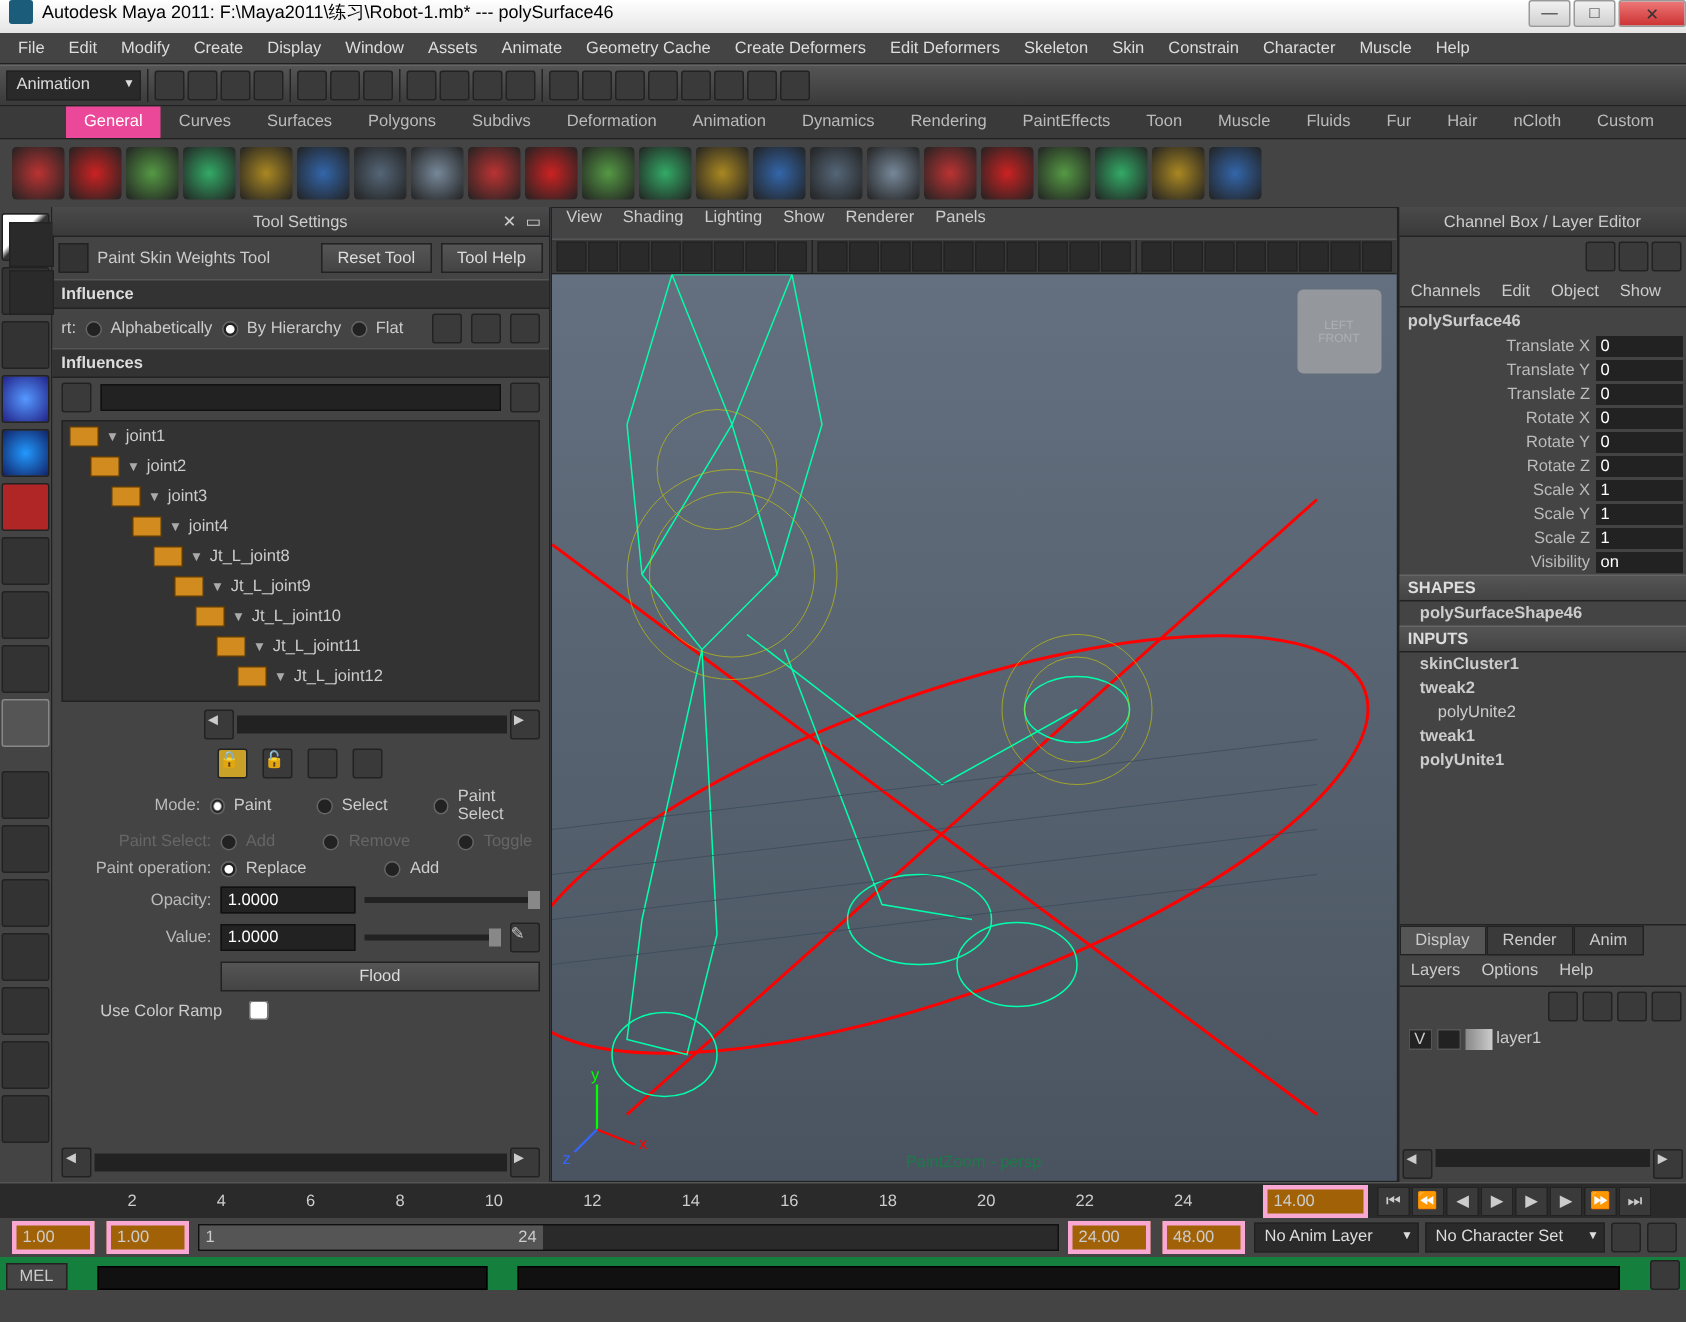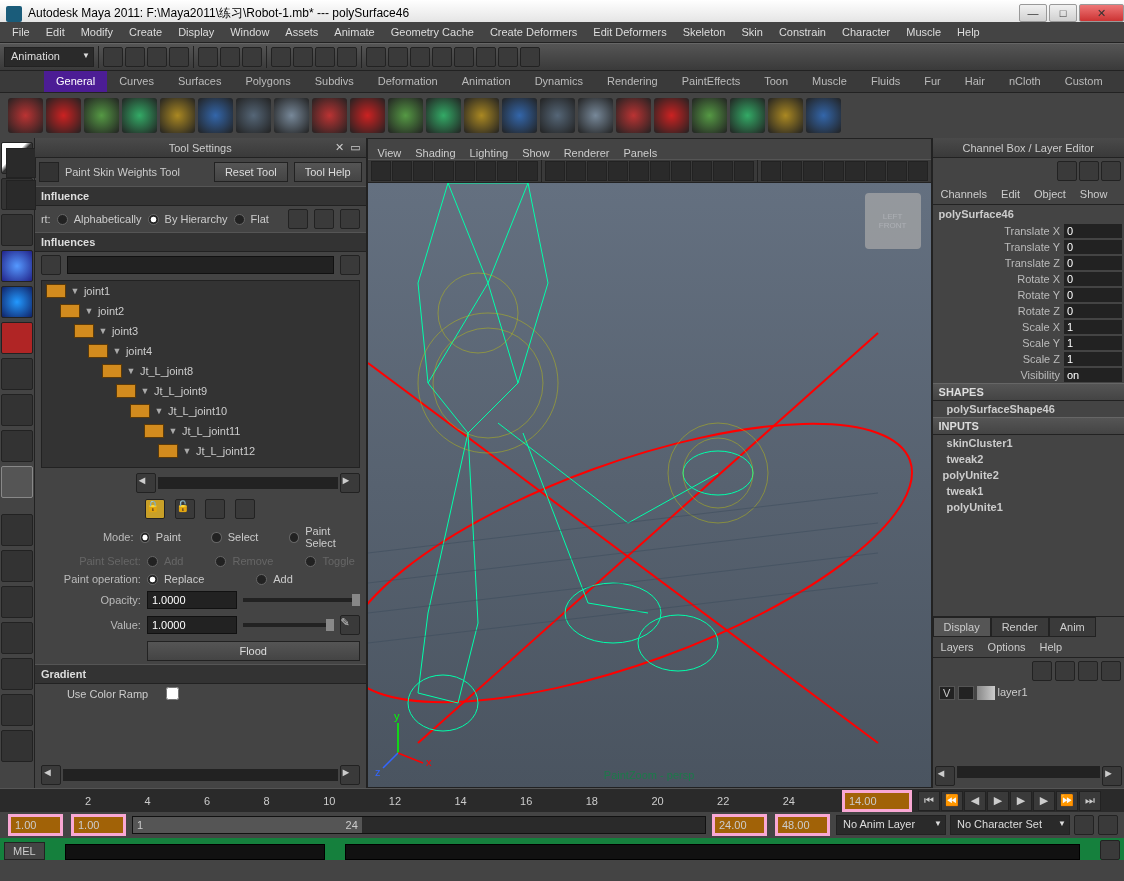--- a/index.html
+++ b/index.html
@@ -1,32 +1,32 @@
 <!DOCTYPE html>
 <html><head>
 <meta charset="utf-8">
 <style>
 *{margin:0;padding:0;box-sizing:border-box;font-family:Tahoma,Arial,sans-serif;font-size:11px;color:#ccc;user-select:none}
 body{width:1124px;height:881px;background:#444;overflow:hidden}
-.titlebar{height:22px;background:linear-gradient(#fff,#e5e5e5);display:flex;align-items:flex-end;padding-left:6px}
+.titlebar{height:22px;background:linear-gradient(#fff,#e5e5e5);display:flex;align-items:flex-start;padding-left:6px}
 .titlebar .ico{width:16px;height:16px;background:#1a5c7a;border-radius:2px;margin-right:6px}
 .titlebar .t{color:#000;font-size:12px;flex:1}
 .winbtns{display:flex}
 .winbtn{width:28px;height:18px;background:linear-gradient(#f1f1f1,#d0d0d0);border:1px solid #999;border-radius:2px;margin-left:2px;display:flex;align-items:center;justify-content:center;color:#333}
 .winbtn.close{background:linear-gradient(#e77,#c33);width:45px}
 .menubar{height:21px;background:#444;border-bottom:1px solid #222;display:flex;align-items:center;padding-left:4px;gap:0}
 .menubar span{padding:3px 8px;color:#ddd;cursor:pointer}
 .shelfbar{height:28px;background:linear-gradient(#555,#3a3a3a);border-top:1px solid #666;border-bottom:1px solid #222;display:flex;align-items:center;padding:0 4px;gap:2px}
 .combo{height:20px;background:#2a2a2a;border:1px solid #222;padding:2px 18px 2px 6px;color:#ddd;position:relative}
 .combo:after{content:"▼";position:absolute;right:3px;top:3px;font-size:8px}
 .sep{width:1px;height:22px;background:#222;margin:0 2px}
 .tbtn{width:20px;height:20px;background:#3a3a3a;border:1px solid #222;border-radius:2px}
 .shelftabs{height:22px;background:#3a3a3a;display:flex;padding-left:44px;border-bottom:1px solid #222}
 .shelftab{padding:4px 12px;color:#bbb;cursor:pointer}
-.shelftab.active{background:#4c1d95;color:#fff}
+.shelftab.active{background:#ec4899;color:#fff}
 .shelfcontent{height:45px;background:#444;display:flex;align-items:center;padding-left:8px;gap:3px}
 .shelficon{width:35px;height:35px;background:#333;border-radius:3px}
 .shelfprefix{width:34px;height:66px;display:flex;flex-direction:column;gap:2px;align-items:center;justify-content:center;position:absolute;left:4px;top:75px}
 .shelfprefix div{width:30px;height:30px;background:#2a2a2a;border:1px solid #222}
 .main{display:flex;height:650px}
 .ltb{width:38px;background:#444;border-right:1px solid #222;display:flex;flex-direction:column;align-items:center;padding-top:4px;gap:4px}
 .ltbi{width:32px;height:32px;background:#333;border:1px solid #222;border-radius:2px}
 .ltbi.sel{background:#555;border-color:#888}
 .toolset{width:362px;background:#444;border-right:1px solid #222;display:flex;flex-direction:column}
 .panhdr{height:20px;background:linear-gradient(#4a4a4a,#3a3a3a);display:flex;align-items:center;justify-content:center;color:#ccc;border-bottom:1px solid #222;position:relative}
@@ -38,21 +38,21 @@
 .row{display:flex;align-items:center;padding:3px 6px;gap:6px}
 .row .lbl{width:100px;text-align:right;color:#bbb}
 .radio{width:11px;height:11px;border-radius:50%;background:#222;border:1px solid #666;display:inline-block}
 .radio.on{background:radial-gradient(#fff 0 40%,#222 50%)}
 .inflist{background:#333;border:1px solid #222;margin:2px 6px;height:188px;overflow:hidden;position:relative}
 .infrow{display:flex;align-items:center;height:20px;gap:4px;padding-left:4px}
 .infsw{width:20px;height:14px;background:#d28b1e;border:1px solid #5a3a0a}
 .tri{width:10px;text-align:center;color:#aaa;font-size:9px}
 .fld{background:#222;border:1px solid #111;padding:2px 4px;color:#fff;width:90px}
 .vp{flex:1;background:#5a6470;position:relative;border:1px solid #222}
-.vpmenu{height:20px;background:#444;display:flex;align-items:flex-end;gap:14px;padding-left:10px}
+.vpmenu{height:20px;background:#444;display:flex;align-items:flex-start;gap:14px;padding-left:10px}
 .vptb{height:24px;background:#3a3a3a;border-top:1px solid #555;border-bottom:1px solid #222;display:flex;align-items:center;gap:1px;padding:0 3px}
 .vptbi{width:20px;height:20px;background:#2a2a2a;border:1px solid #222}
 .vpcanvas{position:absolute;top:44px;left:0;right:0;bottom:0;background:linear-gradient(#647080 0%,#4a5460 100%)}
 .cube{position:absolute;top:10px;right:10px;width:56px;height:56px;background:#aaa;opacity:.7;border-radius:4px;display:flex;align-items:center;justify-content:center;font-size:8px;color:#555;flex-direction:column}
 .chbox{width:210px;background:#444;border-left:1px solid #222;display:flex;flex-direction:column}
 .chmenu{display:flex;padding:4px 8px;gap:14px;border-bottom:1px solid #222}
 .attrrow{display:flex;align-items:center;height:16px;padding-right:2px}
 .attrrow .l{flex:1;text-align:right;color:#bbb;padding-right:4px}
 .attrrow .v{width:58px;background:#222;padding:1px 3px;color:#fff}
 .sechdr{background:linear-gradient(#555,#444);padding:2px 6px;font-weight:bold;color:#ddd;border-top:1px solid #666;border-bottom:1px solid #222}
@@ -332,21 +332,20 @@
       <input class="fld" value="1.0000" style="">
       <div style="flex:1;height:4px;background:#222;position:relative">
           <div style="position:absolute;right:0;top:-4px;width:8px;height:12px;background:#888"></div>
         </div>
       <div class="tbtn">✎</div>
     </div>
     <div class="row">
         <span class="lbl"></span>
         <div class="btn" style="flex:1;text-align:center">Flood</div>
       </div>
-    <div class="secthdr">Gradient</div>
     <div class="row">
         <span style="width:20px"></span>
         <span>Use Color Ramp</span>
         <span style="width:6px"></span>
         <input type="checkbox" style="">
       </div>
     <div class="row" style="justify-content:flex-end;gap:2px;margin-top:auto">
       <div class="tbtn">◄</div>
       <div style="flex:1;height:12px;background:#222"></div>
       <div class="tbtn">►</div>
@@ -495,21 +494,21 @@
           <div class="l">Visibility</div>
           <div class="v">on</div>
         </div>
       </div>
     <div class="sechdr">SHAPES</div>
     <div style="padding:2px 14px;font-weight:bold">polySurfaceShape46</div>
     <div class="sechdr">INPUTS</div>
     <div id="inputs">
         <div style="padding: 2px 14px; font-weight: bold;">skinCluster1</div>
         <div style="padding: 2px 14px; font-weight: bold;">tweak2</div>
-        <div style="padding: 2px 10px; font-weight: bold;">polyUnite2</div>
+        <div style="padding: 2px 26px; font-weight: normal;">polyUnite2</div>
         <div style="padding: 2px 14px; font-weight: bold;">tweak1</div>
         <div style="padding: 2px 14px; font-weight: bold;">polyUnite1</div>
       </div>
     <div style="flex:1"></div>
     <div style="display:flex;border-top:1px solid #222">
       <div class="tab active">Display</div>
       <div class="tab">Render</div>
       <div class="tab">Anim</div>
     </div>
     <div class="chmenu" id="laymenu">

